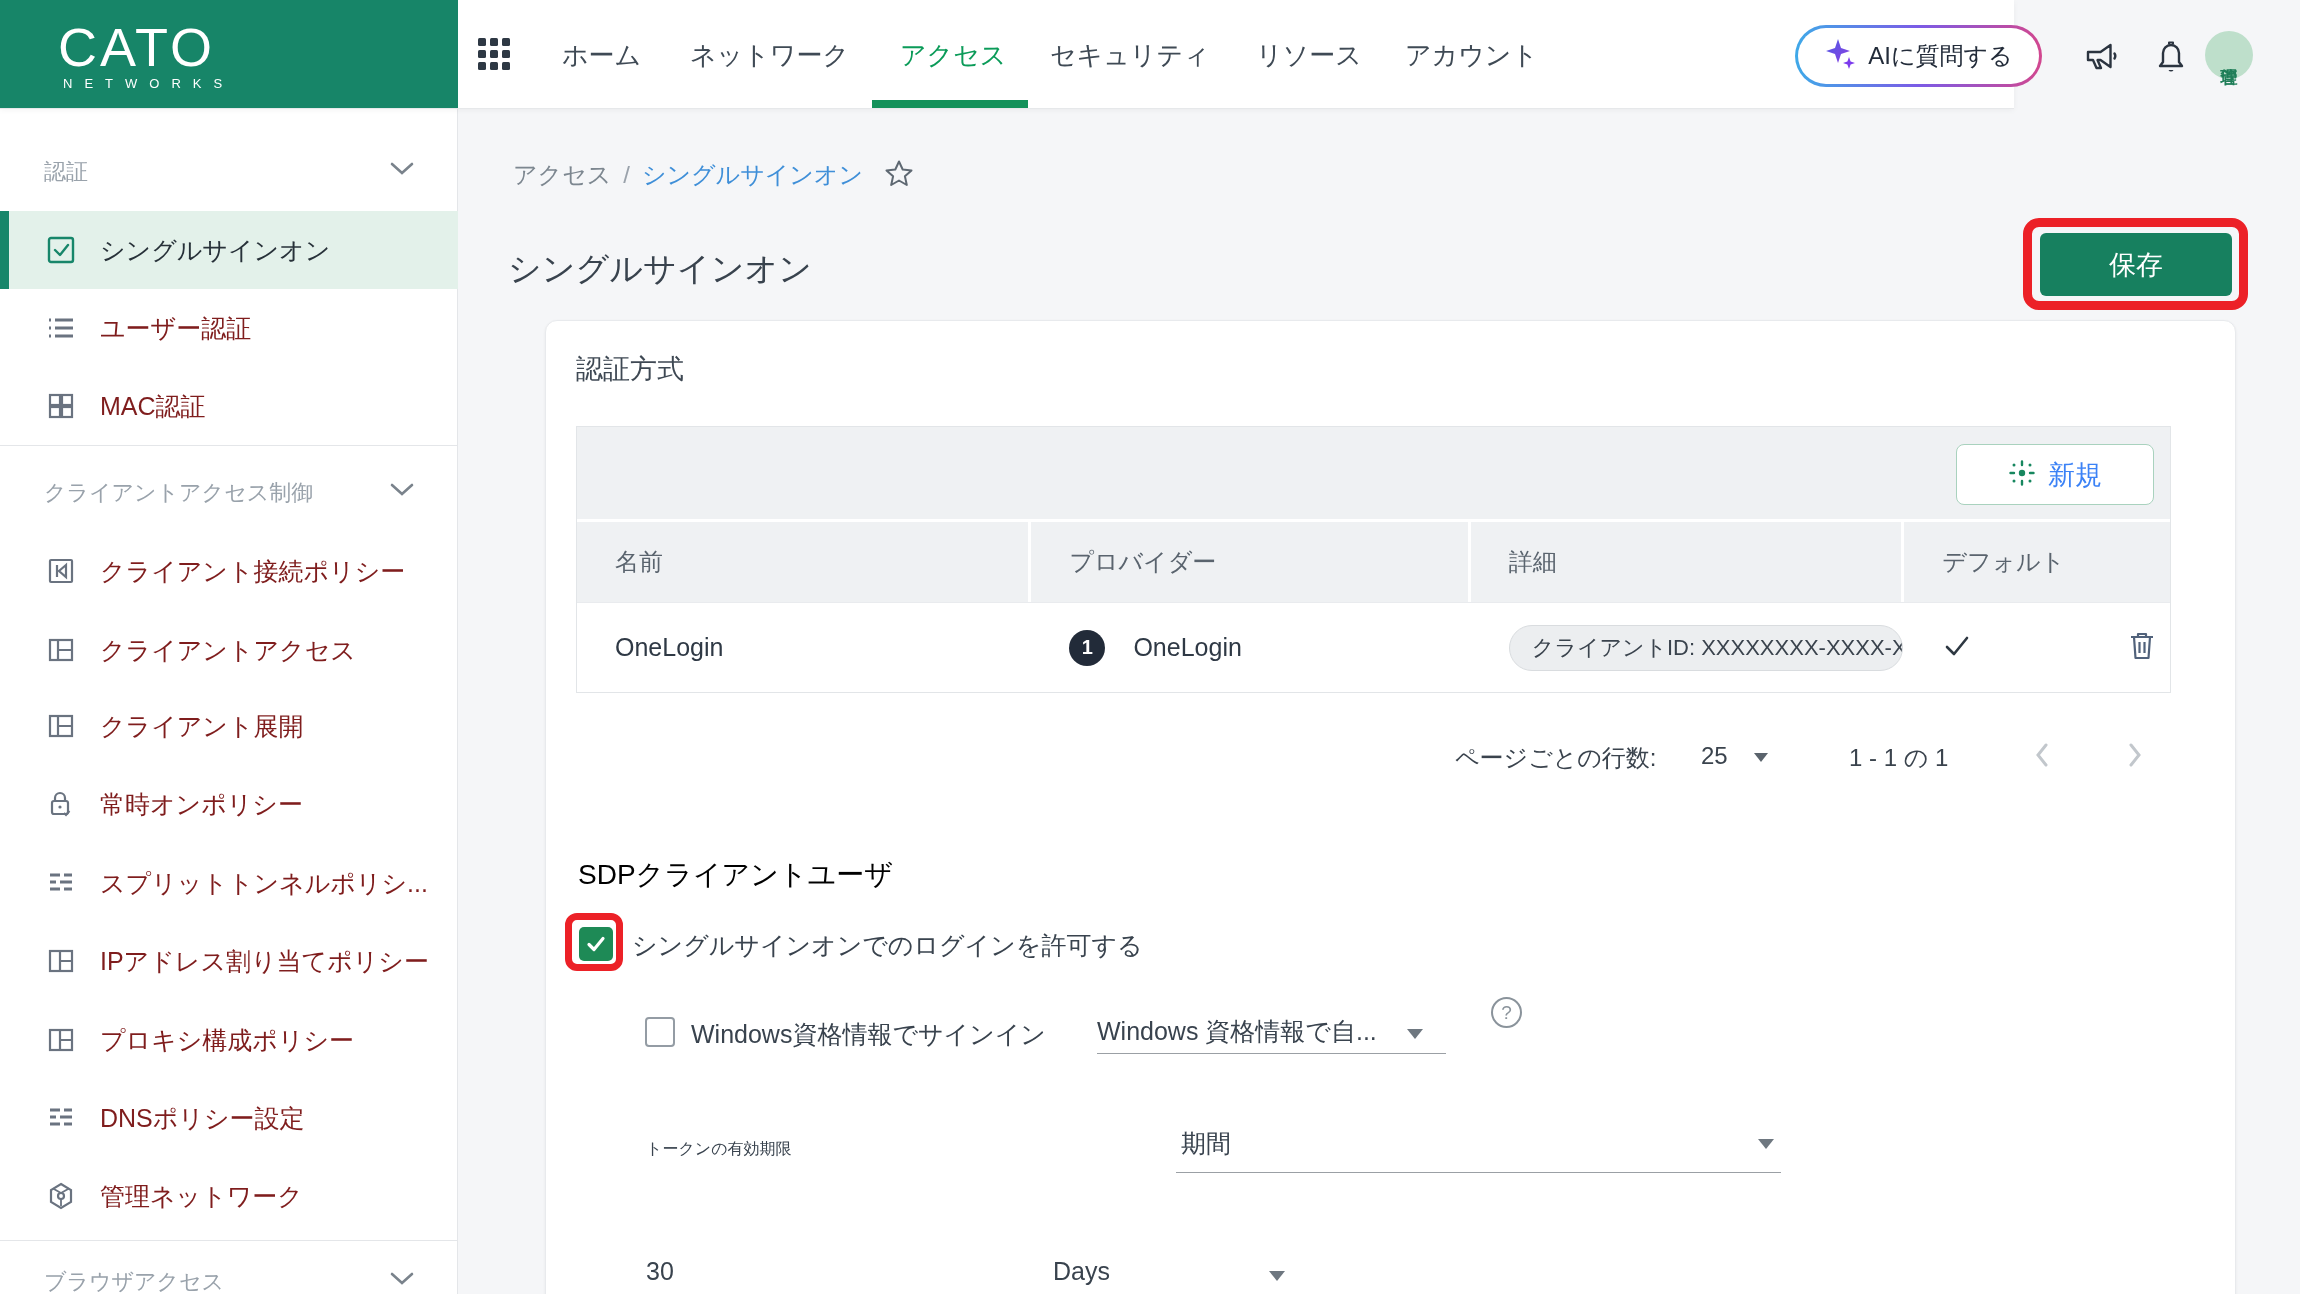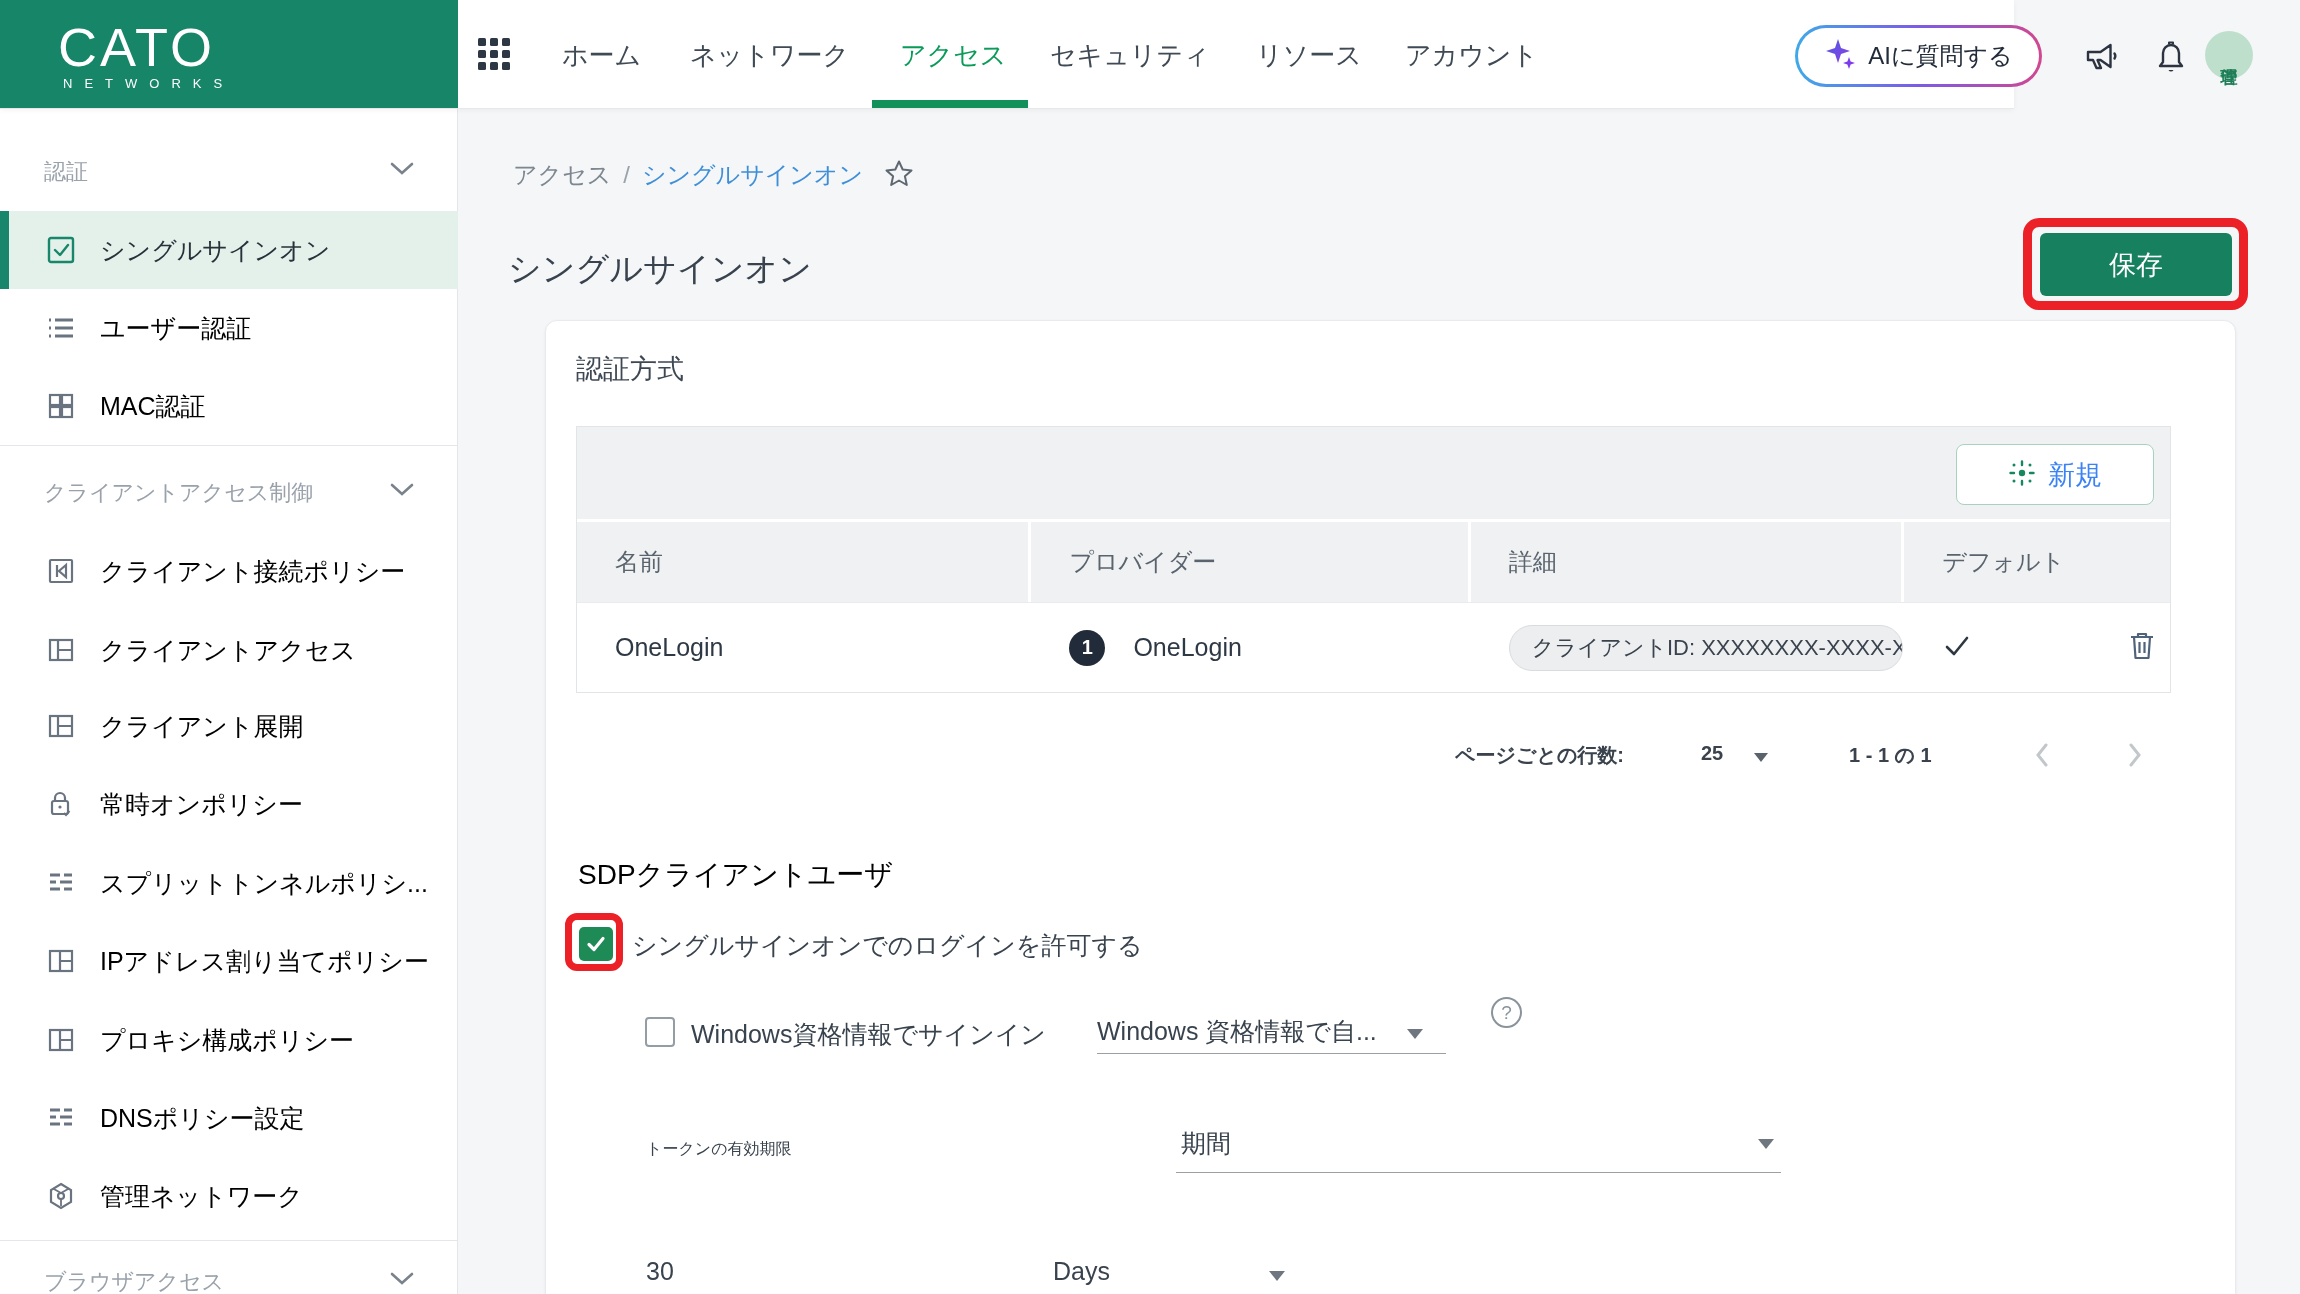--- a/index.html
+++ b/index.html
@@ -35,21 +35,21 @@
   .avatar .txt { writing-mode:vertical-rl; text-orientation:upright; font-size:17px; line-height:17px;
                  color:#1f7e58; font-weight:700; letter-spacing:0; }
 
   
   .sidebar { position:absolute; left:0; top:108px; width:458px; height:1186px; background:#ffffff;
              border-right:1px solid #e4e6e9; z-index:20; }
   .side-section-title { position:absolute; left:44px; font-size:22px; color:#99a2ab; }
   .side-chevron { position:absolute; left:388px; }
   .side-item { position:absolute; left:0; width:458px; height:78px; display:flex; align-items:center; cursor:pointer; }
   .side-item .icn { position:absolute; left:44px; width:34px; height:34px; display:flex; align-items:center; justify-content:center; color:#6a7380; }
-  .side-item .lbl { position:absolute; left:100px; font-size:25px; color:#000000; white-space:nowrap; }
+  .side-item .lbl { position:absolute; left:100px; font-size:25px; color:#7f1d1d; white-space:nowrap; }
   .side-item.selected { background:#e3f1ea; }
   .side-item.selected::before { content:""; position:absolute; left:0; top:0; width:9px; height:78px; background:#17866a; }
   .side-item.selected .lbl { color:#273139; }
   .side-divider { position:absolute; left:0; width:458px; height:1px; background:#e4e6e9; }
 
   
   .breadcrumb { position:absolute; left:513px; top:156px; display:flex; align-items:center; gap:12px; }
   .breadcrumb .parent { font-size:24px; color:#7d8790; cursor:pointer; }
   .breadcrumb .sep { font-size:24px; color:#9aa2ab; }
   .breadcrumb .current { font-size:24px; color:#3f8fd8; cursor:pointer; }
@@ -78,21 +78,21 @@
   .td { display:flex; align-items:center; padding-left:38px; }
   .td1 { width:455px; } .td2 { width:440px; } .td3 { width:434px; } .td4 { width:266px; position:relative; }
   .cell-text { font-size:25px; color:#2f3945; }
   .badge { width:36px; height:36px; border-radius:50%; background:#222b39; color:#ffffff; font-size:20px;
            font-weight:700; display:flex; align-items:center; justify-content:center; margin-right:28px; }
   .chip { max-width:394px; height:46px; background:#eceef0; border:1px solid #d9dcdf; border-radius:23px;
           display:flex; align-items:center; padding:0 22px; overflow:hidden; }
   .chip .t { font-size:22px; color:#3a434d; white-space:nowrap; }
   .trash { position:absolute; right:12px; top:50%; transform:translateY(-50%); cursor:pointer; color:#51627b; }
 
-  .pag { position:absolute; font-size:20px; color:#3a434d; white-space:nowrap;font-weight:bold; }
+  .pag { position:absolute; font-size:24px; color:#3a434d; white-space:nowrap; }
   .caret { width:0; height:0; border-left:8px solid transparent; border-right:8px solid transparent;
            border-top:10px solid #6e7780; position:absolute; }
   .caret.small { border-left-width:7px; border-right-width:7px; border-top-width:9px; border-top-color:#5a636c; }
   .pchev { position:absolute; cursor:pointer; color:#c2c7cc; }
 
   .section-label { position:absolute; left:32px; top:535px; font-size:28px; color:#000000; }
   .cb-annotation { position:absolute; left:19px; top:592px; width:58px; height:58px; border:7px solid #ec2127;
                    border-radius:12px; pointer-events:none; z-index:5; }
   .checkbox-checked { position:absolute; left:33px; top:606px; width:34px; height:34px; background:#1e8a56;
                       border-radius:5px; display:flex; align-items:center; justify-content:center; cursor:pointer; }

